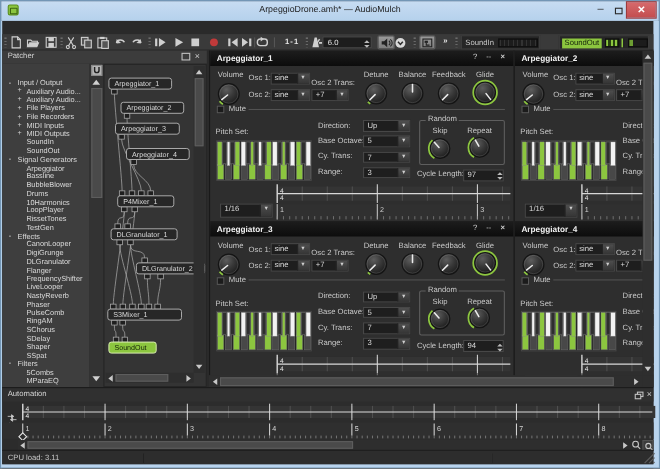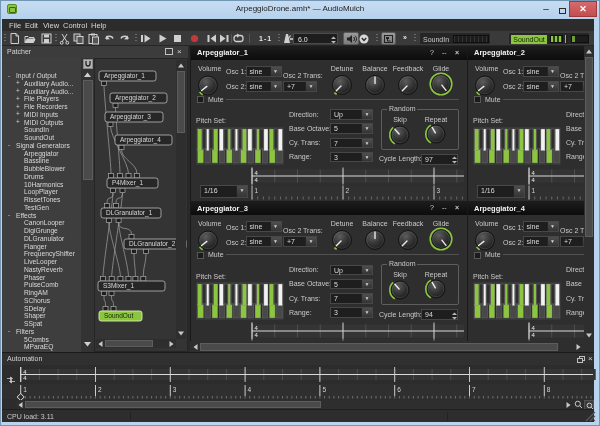--- a/index.html
+++ b/index.html
@@ -55,27 +55,20 @@
   <div class="frame" style="left:0;top:422px;width:600px;height:4px;"></div>
   <div style="left:0;top:0;width:600px;height:426px;border:1px solid #7396b5;pointer-events:none;z-index:99;"></div>
 
   <div class="titlebar"></div>
   <div class="title-text">ArpeggioDrone.amh* — AudioMulch</div>
   <div class="appicon"></div>
   <div class="winbtn" style="left:537px;width:18px;">–</div>
   <div class="winbtn" style="left:553px;width:18px;top:5px;"><span style="position:static;display:inline-block;width:7px;height:6px;border:1px solid #2a2a2a;"></span></div>
   <div class="closebtn">✕</div>
 
-  <div class="menubar">
-      <div class="menu-item" style="left: 7px;">File</div>
-      <div class="menu-item" style="left: 23px;">Edit</div>
-      <div class="menu-item" style="left: 41px;">View</div>
-      <div class="menu-item" style="left: 61px;">Control</div>
-      <div class="menu-item" style="left: 89px;">Help</div>
-    </div>
 
   <div class="toolbar">
       <div class="grip" style="left: 2px;"></div>
       <svg width="11" height="11" viewBox="0 0 11 11" style="left: 7px; top: 2px; overflow: visible;">
         <path d="M2 0.5 H7 L9.5 3 V10.5 H2 Z" fill="none" stroke="#cfcfcf"></path>
         <path d="M7 0.5 V3 H9.5" fill="none" stroke="#cfcfcf"></path>
       </svg>
       <svg width="11" height="11" viewBox="0 0 11 11" style="left: 22px; top: 2px; overflow: visible;">
         <path d="M1 9.5 L1 3.5 H4 L5 4.5 H10 V6" fill="none" stroke="#cfcfcf"></path>
         <path d="M1 9.5 L3 6 H11 L9.5 9.5 Z" fill="#cfcfcf" stroke="#cfcfcf"></path>

